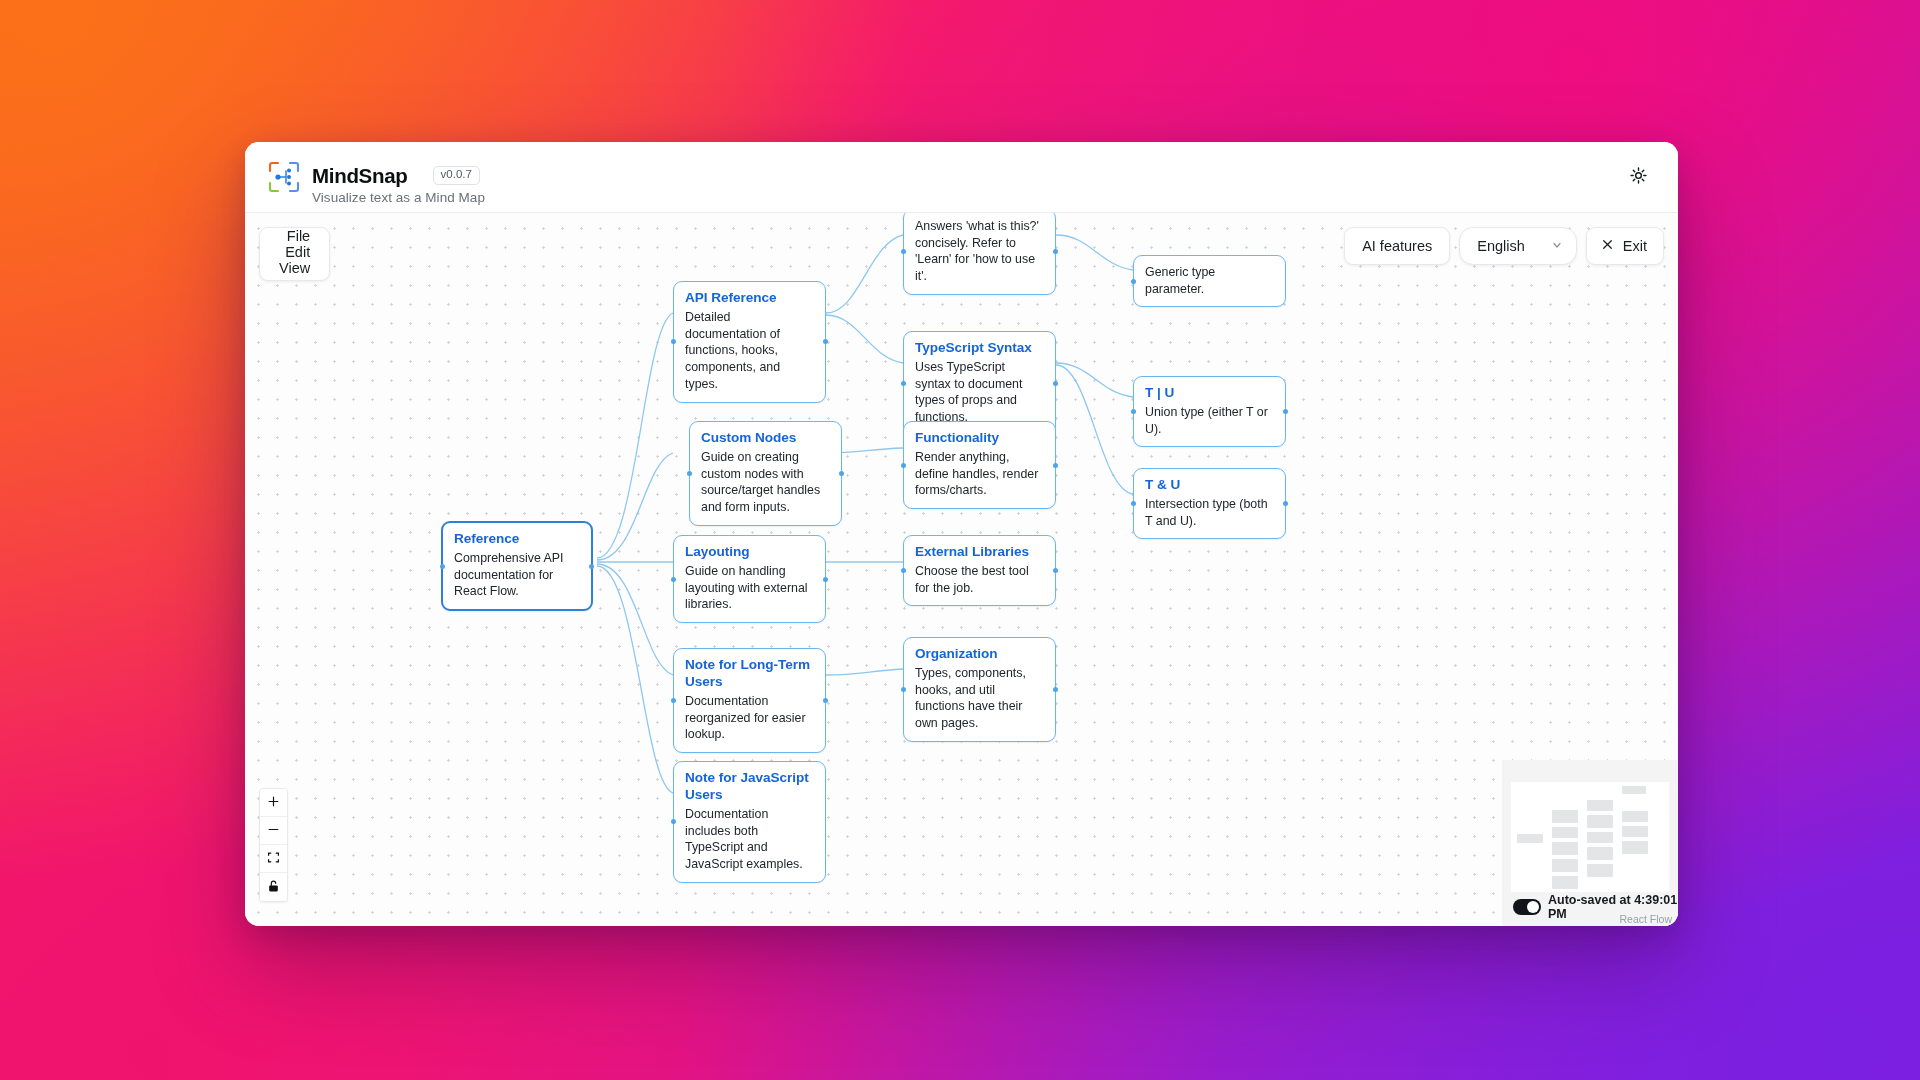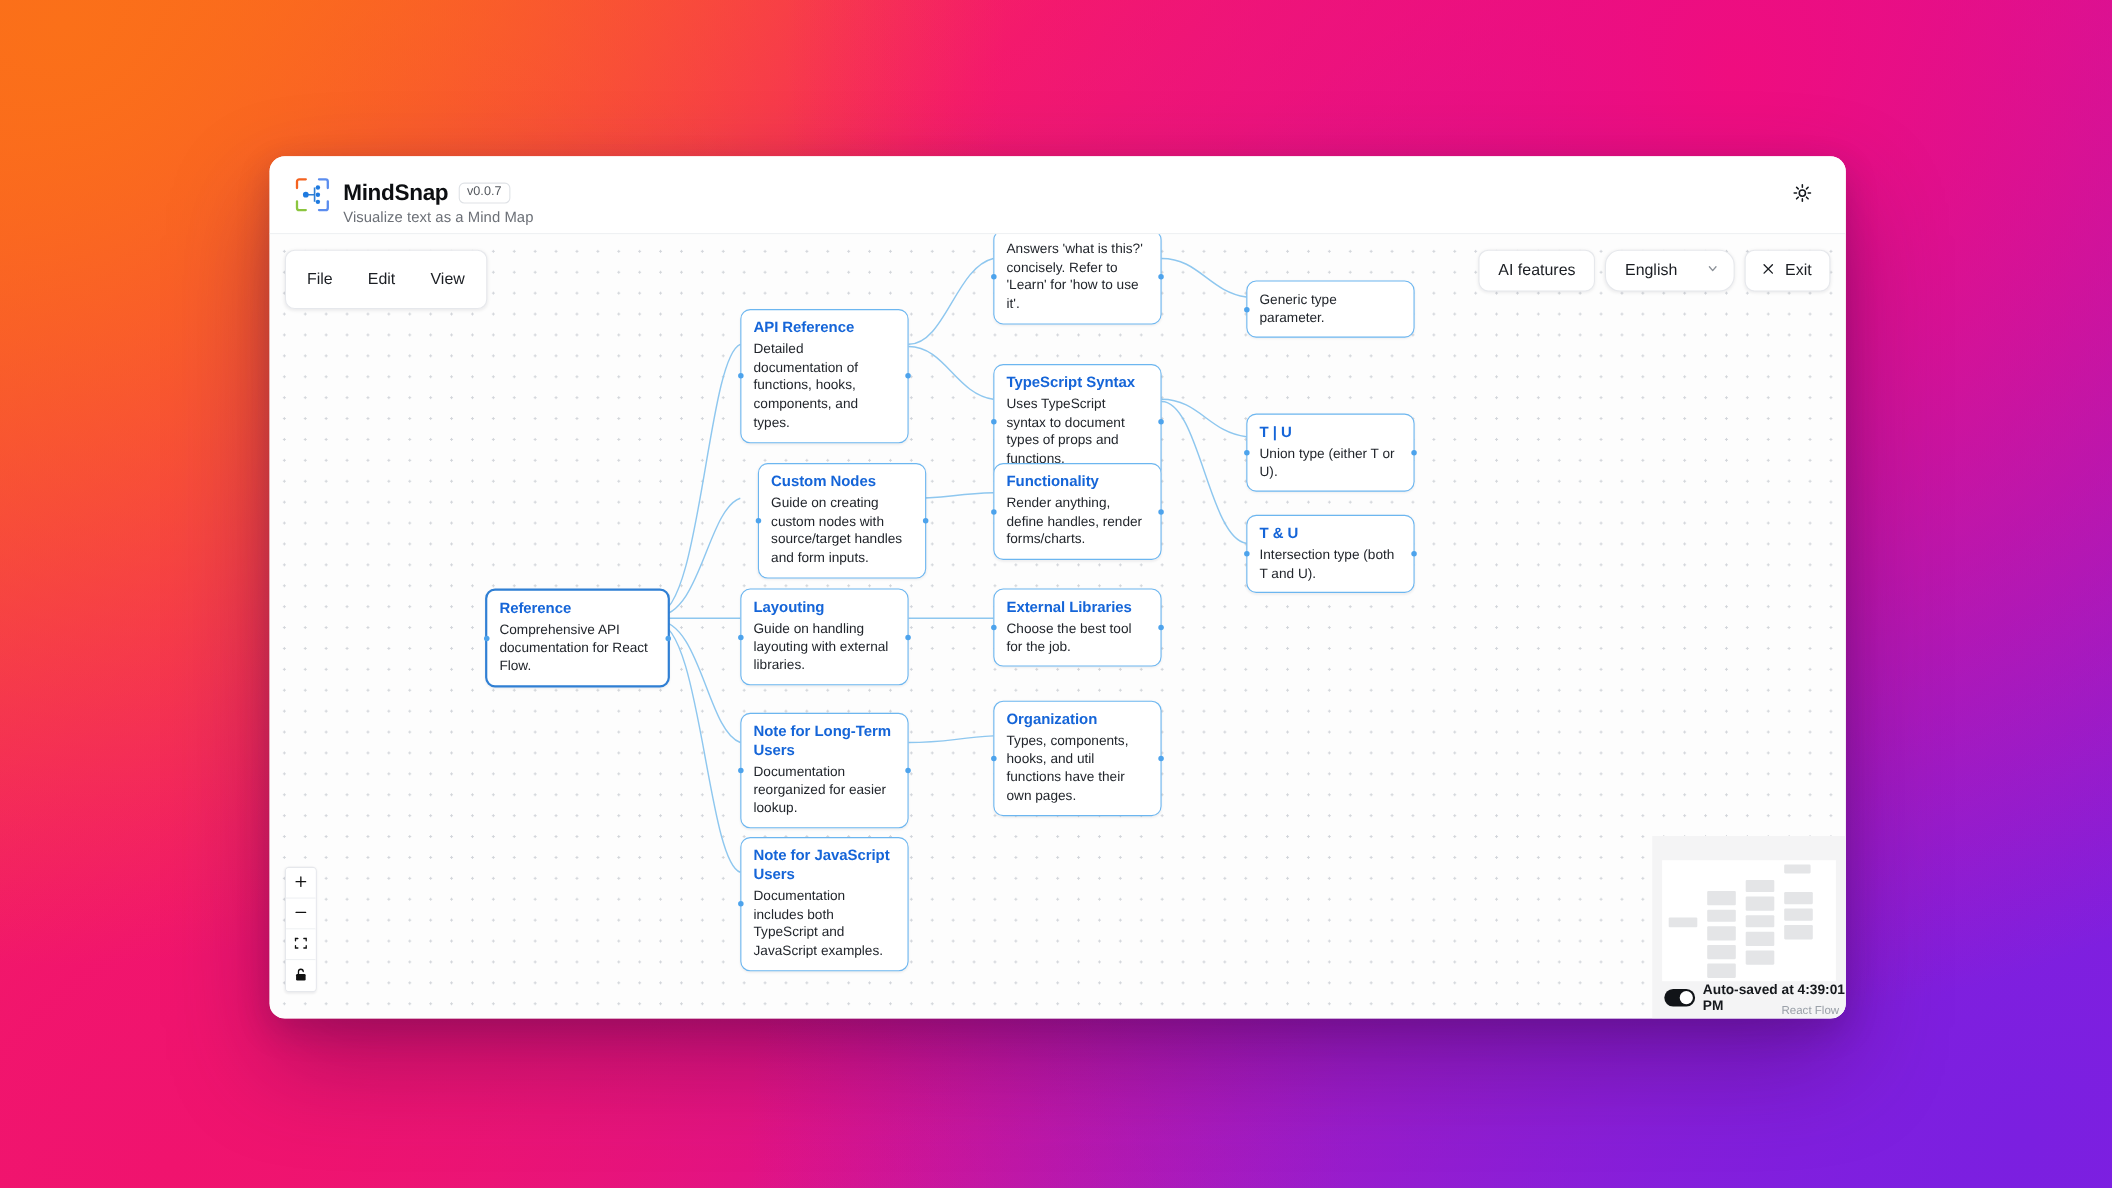--- a/index.html
+++ b/index.html
@@ -45,21 +45,21 @@
     flex: 0 0 71px;
     background: #ffffff;
     border-bottom: 1px solid #eceef1;
     display: flex;
     align-items: center;
     padding: 0 24px 0 22px;
   }
   .brand { display: flex; align-items: center; gap: 11px; }
   .logo-mark { width: 34px; height: 34px; position: relative; flex: 0 0 34px; }
   .brand-texts { display: flex; flex-direction: column; gap: 2px; }
-  .brand-row { display: flex; align-items: center; gap: 9px; margin-top: 14px; }
+  .brand-row { display: flex; align-items: center; gap: 25px; margin-top: 14px; }
   .brand-title {
     font-size: 20.5px; font-weight: 700; color: #0d0f12; letter-spacing: -0.3px;
   }
   .version-badge {
     font-size: 11.5px; color: #55595f; border: 1px solid #dfe2e6;
     border-radius: 5px; padding: 1.5px 7px 2.5px; background: #fff;
     line-height: 1.2;
   }
   .brand-sub { font-size: 13.5px; color: #6c7077; letter-spacing: 0.05px; }
   .header-spacer { flex: 1; }
@@ -84,21 +84,21 @@
   .panel {
     position: absolute;
     background: #ffffff;
     border: 1px solid #e6e8ec;
     border-radius: 9px;
     box-shadow: 0 1px 3px rgba(16,20,28,0.07);
     z-index: 20;
   }
   #menu-bar {
     left: 14px; top: 14px; height: 54px;
-    display: flex; align-items: center; padding: 0 3px;
+    display: flex; align-items: flex-end; padding: 0 3px; flex-direction: column;
   }
   .menu-item {
     display: flex; align-items: center; padding: 0 16px;
     font-size: 14.5px; color: #1b1e23; cursor: pointer;
     position: relative; background: transparent; border: none;
     font-family: "Liberation Sans", sans-serif;
   }
   .menu-item + .menu-item::before {
     content: ""; position: absolute; left: 0; top: 8px; bottom: 8px;
     width: 1px; background: #eceef1;
@@ -251,21 +251,21 @@
           <path d="M581 349 C 614 349, 624 349, 658 349"></path>
           <path d="M581 462 C 614 462, 624 458, 658 456"></path>
 
           <path d="M811 22 C 845 22, 854 52, 888 57"></path>
           <path d="M811 150 C 845 150, 854 180, 888 184"></path>
           <path d="M811 152 C 845 152, 854 276, 888 281"></path>
         </g>
       </svg>
 
       <div id="flow-layer">
-          <div class="node root" style="left: 196px; top: 322px; width: 168px; min-height: 53px;">
+          <div class="node root" style="left: 196px; top: 308px; width: 152px; min-height: 53px;">
             <div class="n-title">Reference</div>
             <div class="n-body">Comprehensive API documentation for React Flow.</div>
             <span class="handle l"></span>
             <span class="handle r"></span>
           </div>
           <div class="node" style="left: 428px; top: 68px; width: 153px; min-height: 64px;">
             <div class="n-title">API Reference</div>
             <div class="n-body">Detailed documentation of functions, hooks, components, and types.</div>
             <span class="handle l"></span>
             <span class="handle r"></span>

